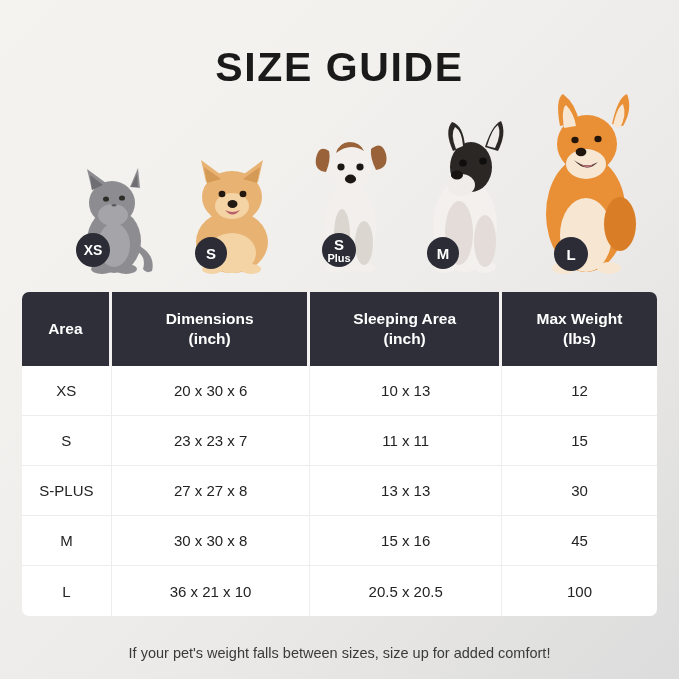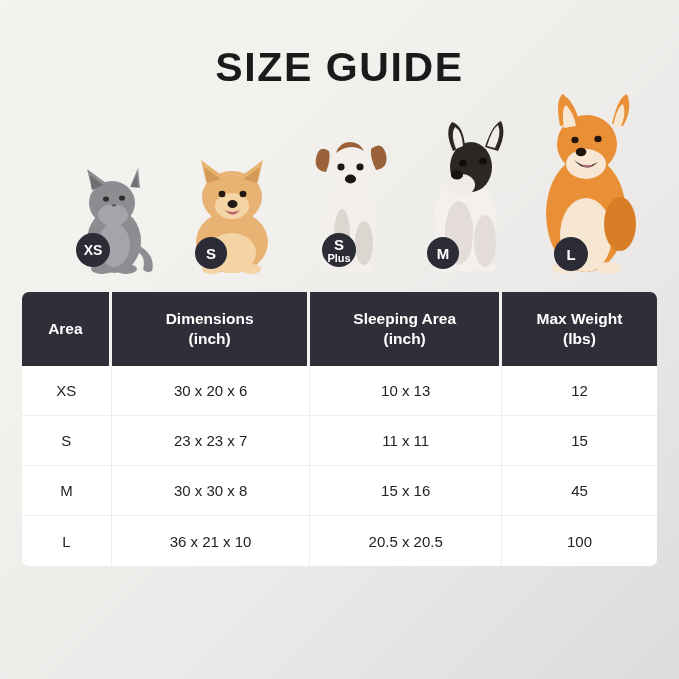--- a/index.html
+++ b/index.html
@@ -309,39 +309,46 @@
         </th>
         <th class="col-weight">
           <div>Max Weight</div>
           <div>(lbs)</div>
         </th>
       </tr>
     </thead>
     <tbody>
       <tr>
         <td>XS</td>
-        <td>30 x 20 x 6</td>
+        <td>20 x 30 x 6</td>
         <td>10 x 13</td>
         <td>12</td>
       </tr>
       <tr>
         <td>S</td>
         <td>23 x 23 x 7</td>
         <td>11 x 11</td>
         <td>15</td>
       </tr>
       <tr>
+        <td>S-PLUS</td>
+        <td>27 x 27 x 8</td>
+        <td>13 x 13</td>
+        <td>30</td>
+      </tr>
+      <tr>
         <td>M</td>
         <td>30 x 30 x 8</td>
         <td>15 x 16</td>
         <td>45</td>
       </tr>
       <tr>
         <td>L</td>
         <td>36 x 21 x 10</td>
         <td>20.5 x 20.5</td>
         <td>100</td>
       </tr>
     </tbody>
   </table>
 
+  <div class="footer">If your pet's weight falls between sizes, size up for added comfort!</div>
 
 </div>
 
 </body></html>

